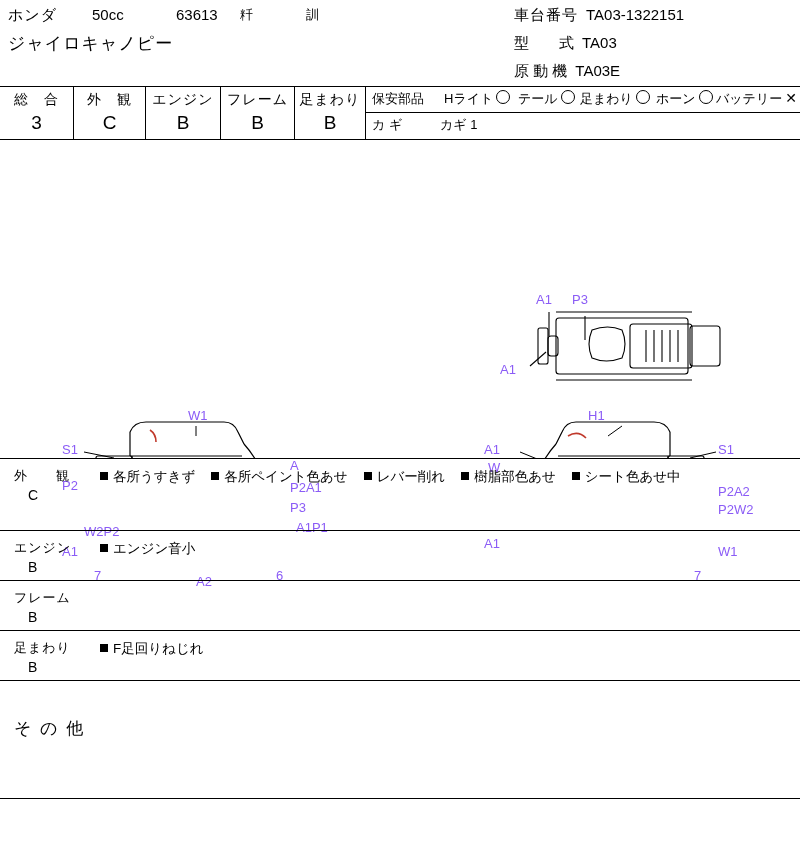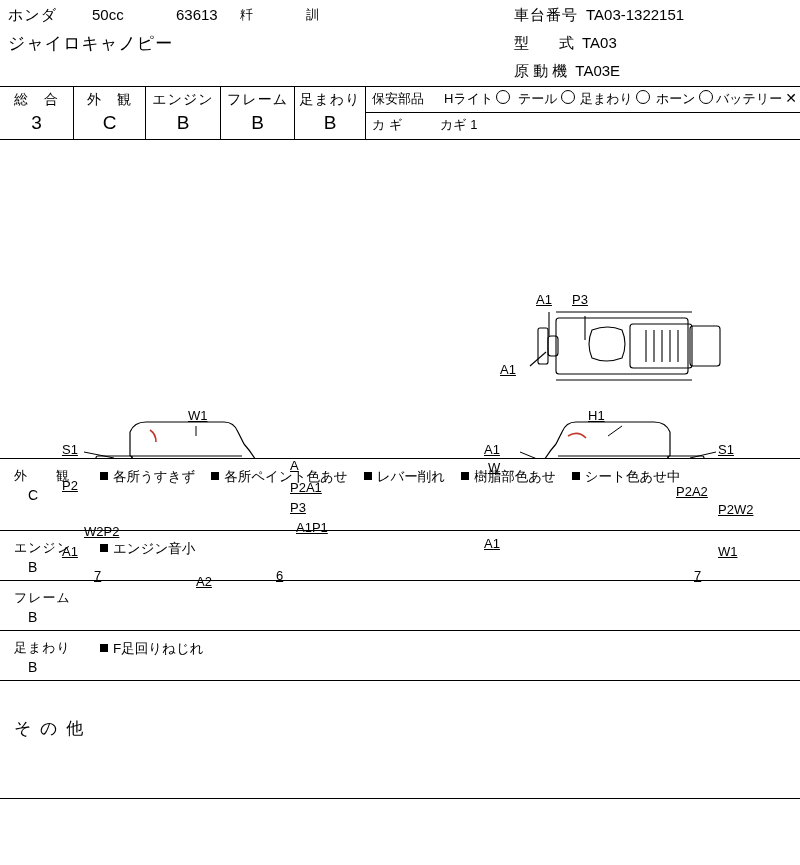--- a/index.html
+++ b/index.html
@@ -28,21 +28,21 @@
   .parts{position:absolute;left:366px;top:0;right:0;height:52px;}
   .prow{position:absolute;left:0;right:0;height:26px;border-bottom:1px solid #000;box-sizing:border-box;}
   .prow2{top:26px;border-bottom:none;}
   .pitem{position:absolute;top:3px;font-size:13px;white-space:nowrap;}
   .ok{display:inline-block;width:12px;height:12px;border:1.6px solid #000;border-radius:50%;vertical-align:-1px;margin-left:3px;}
   .xx{display:inline-block;font-size:14px;margin-left:3px;font-weight:bold;}
 
   
   .diagram{position:relative;height:318px;border-bottom:1px solid #000;}
   .diagram svg{display:block;}
-  .lbl{position:absolute;font-size:13px;color:#000000;white-space:nowrap;text-decoration:underline;}
+  .lbl{position:absolute;font-size:13px;color:#8b5cf6;white-space:nowrap;}
 
   
   .crow{position:relative;border-bottom:1px solid #000;box-sizing:border-box;}
   .crow .cat{position:absolute;left:14px;top:8px;font-size:13px;letter-spacing:1px;}
   .crow .grd{position:absolute;left:28px;top:28px;font-size:14px;}
   .crow .items{position:absolute;left:100px;top:8px;right:6px;font-size:13.5px;line-height:20px;}
   .bullet{display:inline-block;width:8px;height:8px;background:#000;margin-right:5px;vertical-align:1px;}
   .citem{margin-right:16px;white-space:nowrap;display:inline-block;}
   .other{position:relative;height:118px;}
   .other .cat{position:absolute;left:14px;top:36px;font-size:17px;letter-spacing:2px;}
@@ -238,21 +238,21 @@
     <div class="lbl" style="left:36px;top:384px;margin-left:48px;">W2P2</div>
     <div class="lbl" style="left:62px;top:404px;">A1</div>
     <div class="lbl" style="left:94px;top:428px;">7</div>
     <div class="lbl" style="left:196px;top:434px;">A2</div>
     <div class="lbl" style="left:276px;top:428px;">6</div>
 
     <div class="lbl" style="left:588px;top:268px;">H1</div>
     <div class="lbl" style="left:484px;top:302px;">A1</div>
     <div class="lbl" style="left:488px;top:320px;">W</div>
     <div class="lbl" style="left:718px;top:302px;">S1</div>
-    <div class="lbl" style="left:676px;top:344px;">P2A2</div>
+    <div class="lbl" style="left:718px;top:344px;">P2A2</div>
     <div class="lbl" style="left:718px;top:362px;text-align:center;">P2W2</div>
     <div class="lbl" style="left:484px;top:396px;">A1</div>
     <div class="lbl" style="left:718px;top:404px;">W1</div>
     <div class="lbl" style="left:694px;top:428px;">7</div>
   </div>
 
   <div class="crow" style="height:72px;">
     <div class="cat">外　　観</div>
     <div class="grd">C</div>
     <div class="items">

